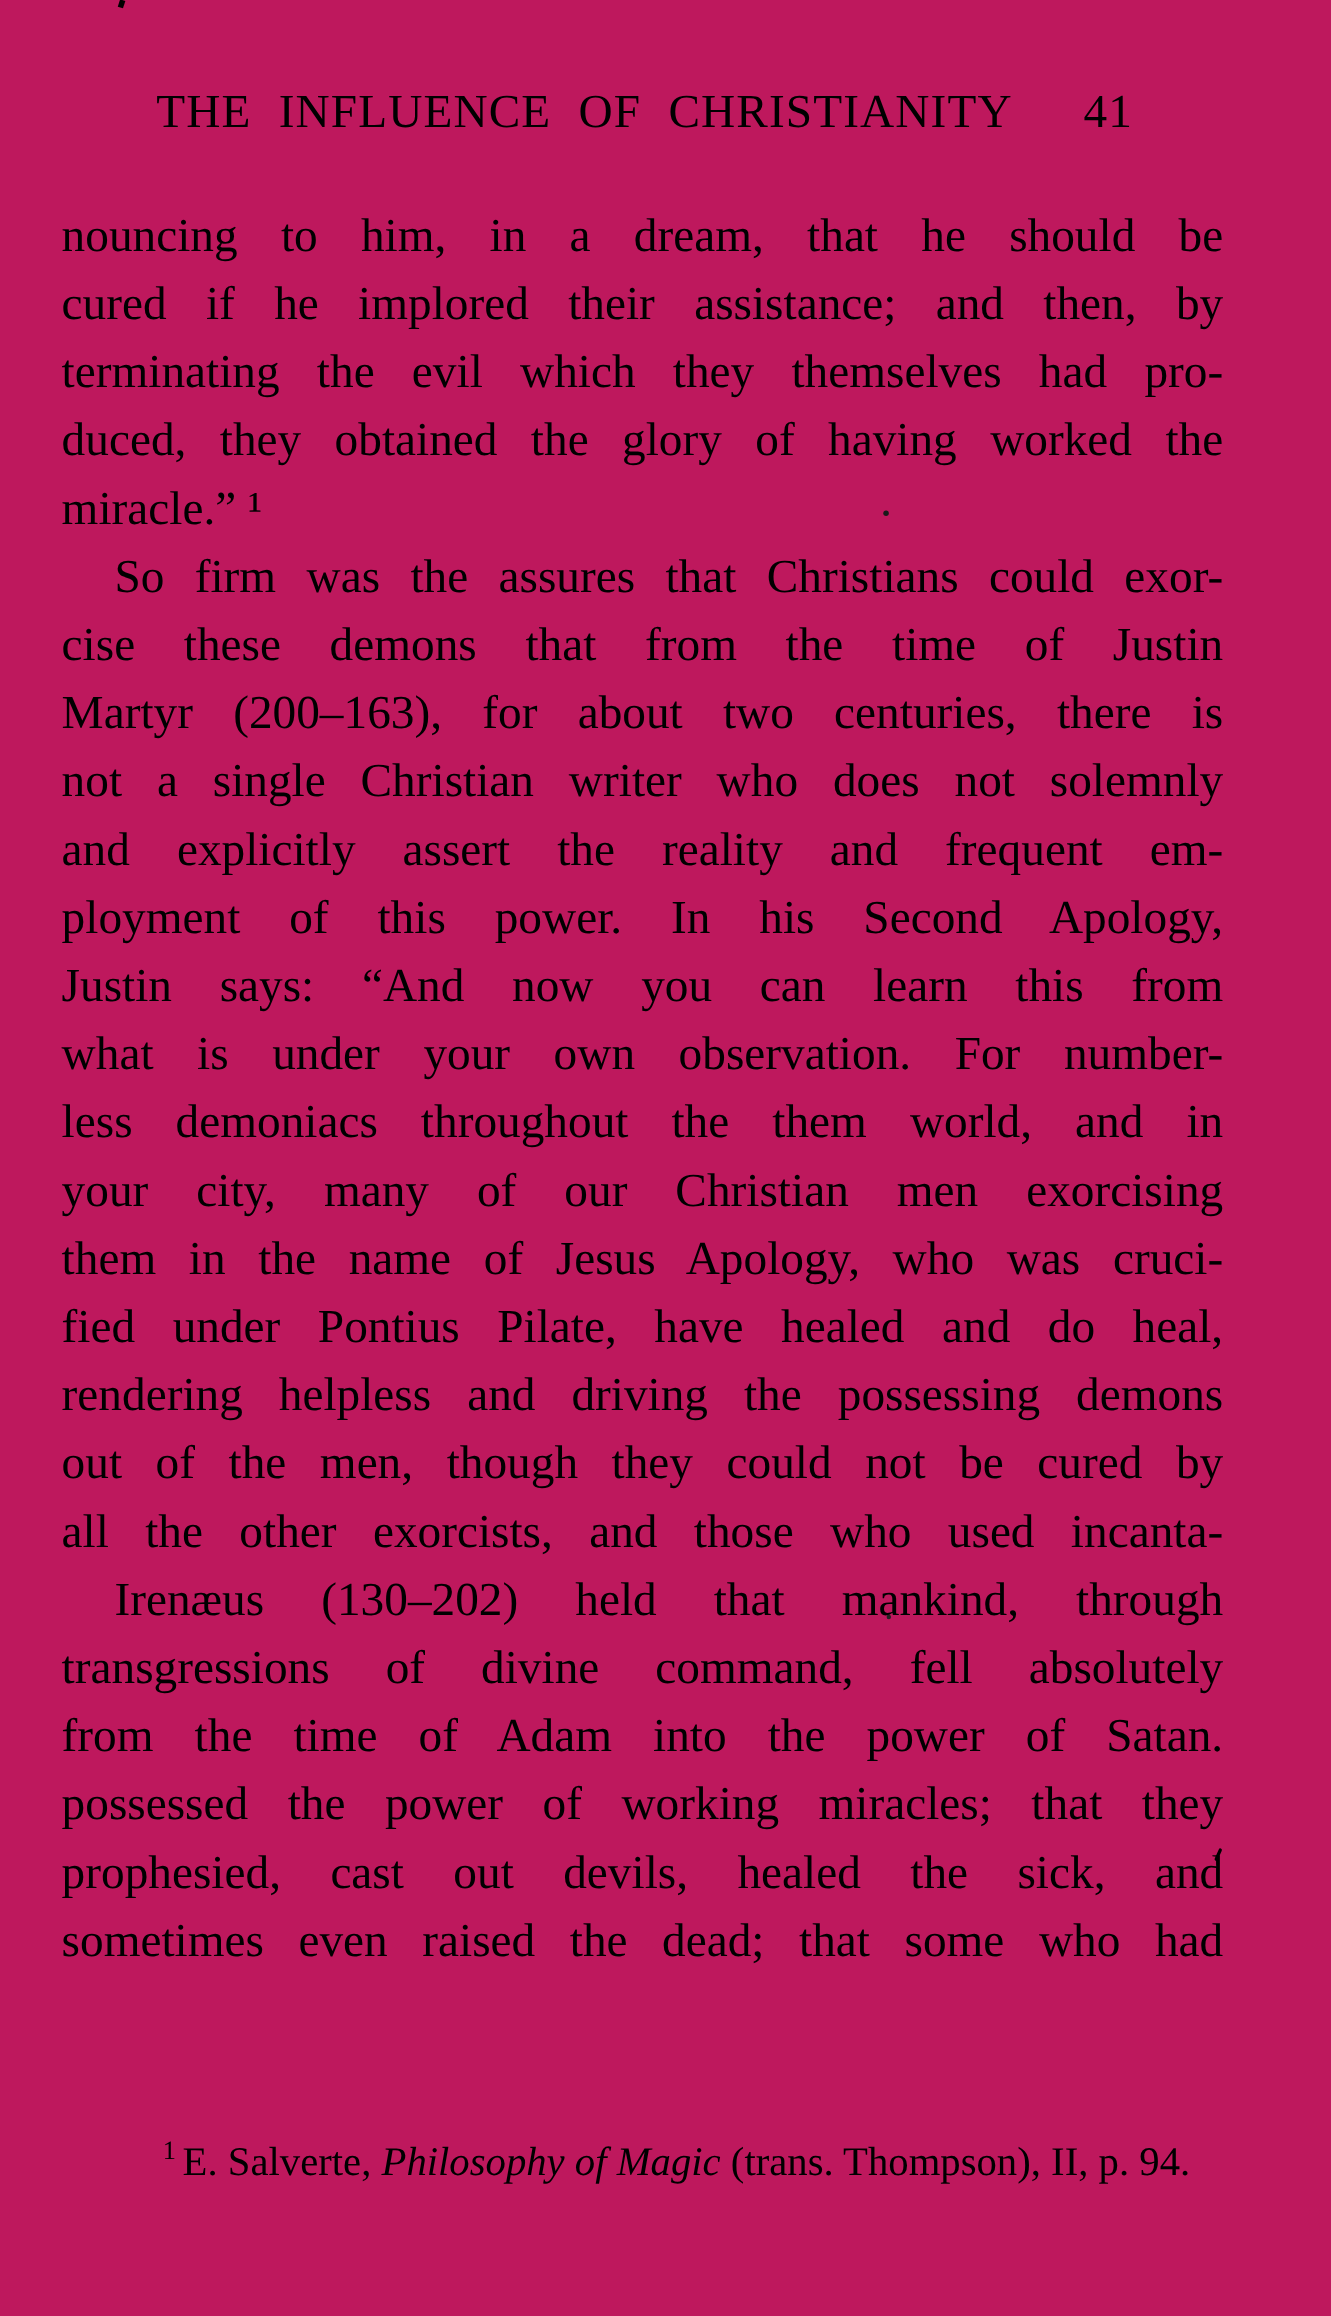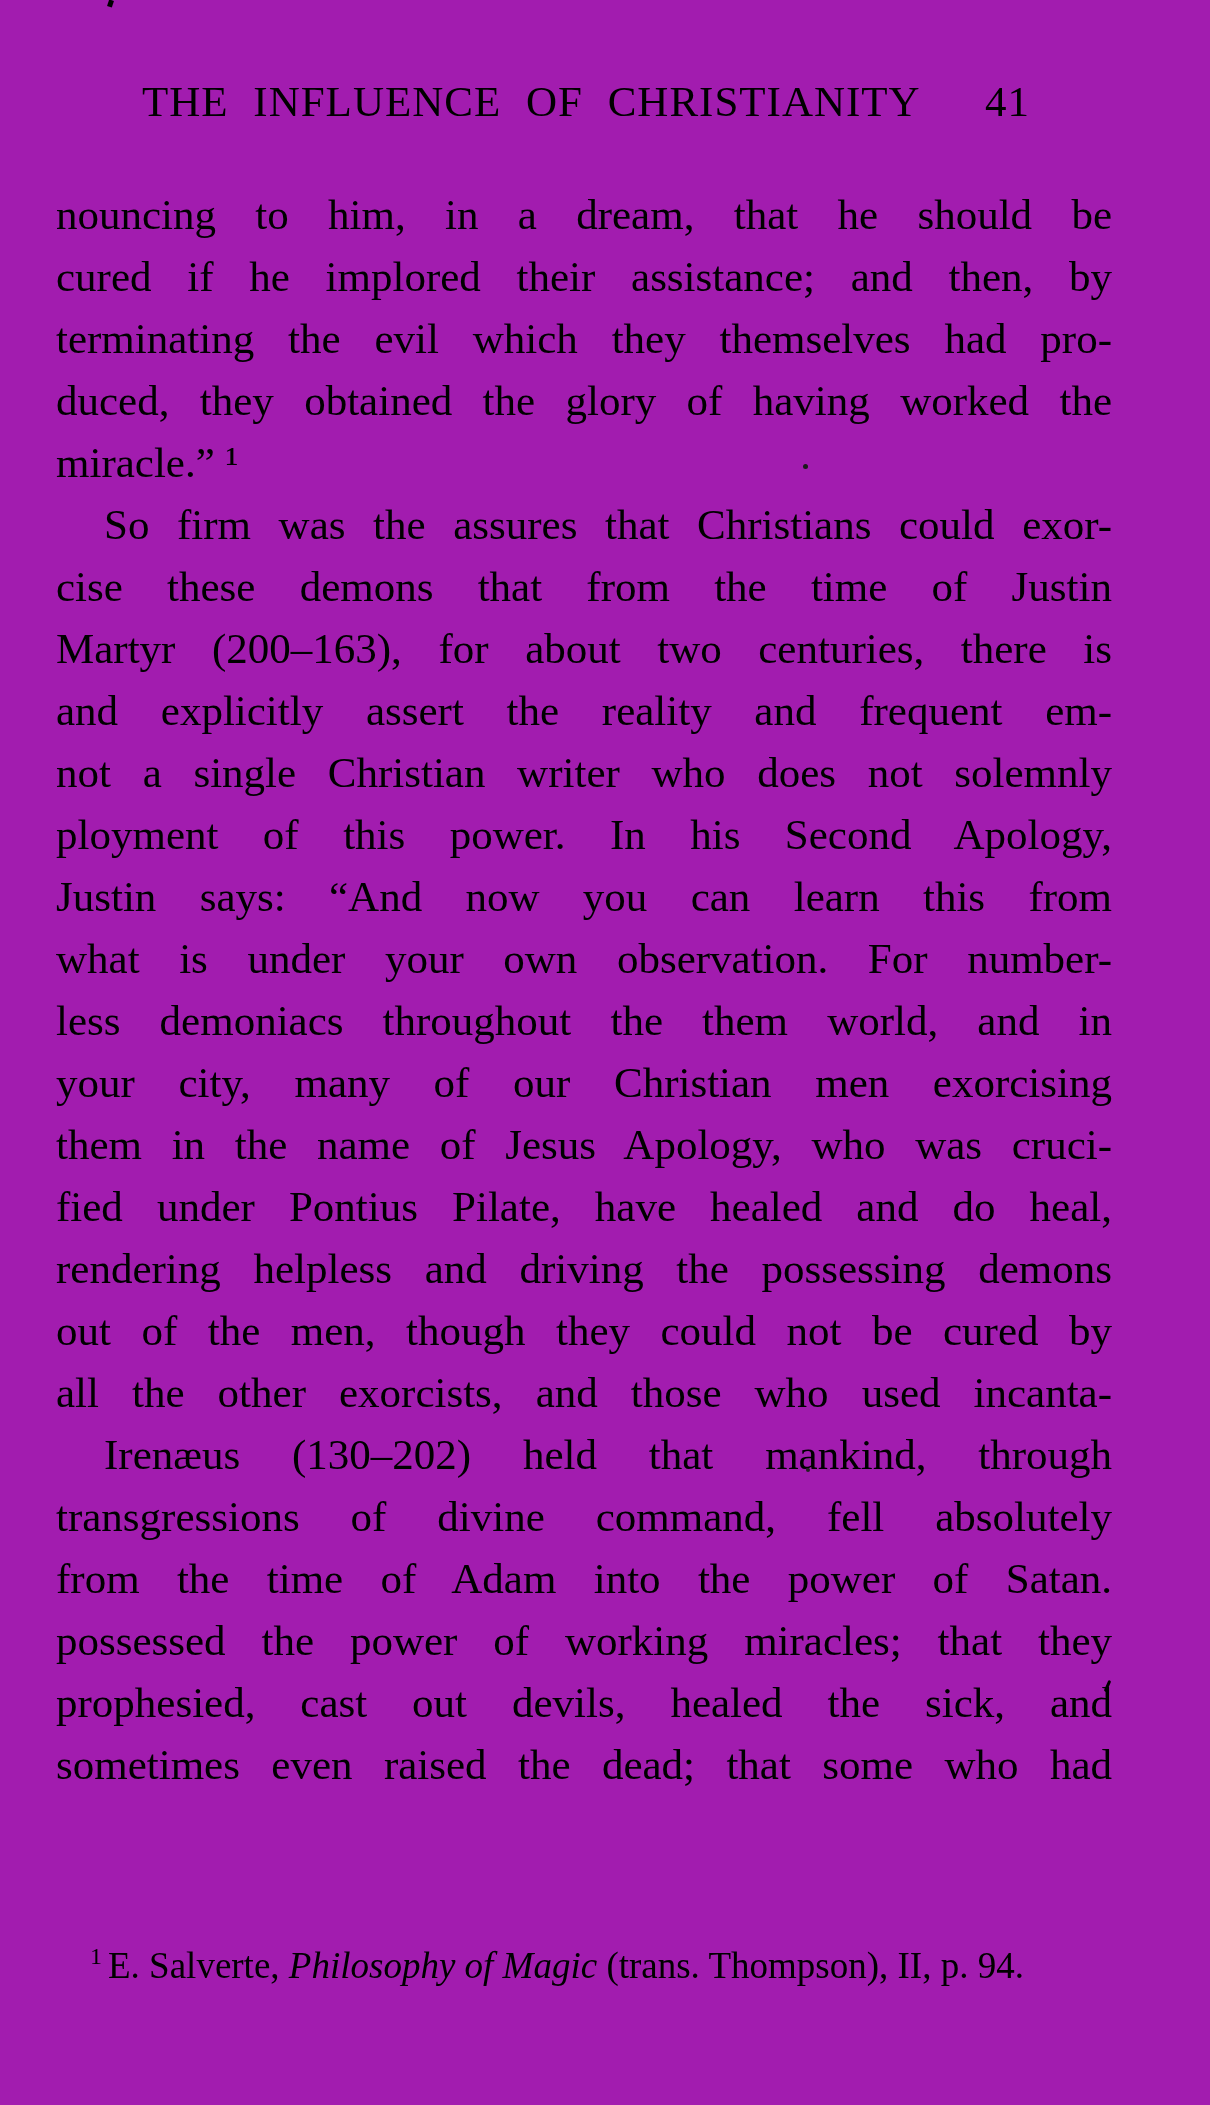--- a/index.html
+++ b/index.html
@@ -4,21 +4,21 @@
 <style>
   html, body {
     margin: 0;
     padding: 0;
     background: #ffffff;
   }
   .page {
     position: relative;
     width: 1210px;
     height: 2105px;
-    background: #a21caf;
+    background: #be185d;
     overflow: hidden;
     font-family: "Liberation Serif", "DejaVu Serif", serif;
     color: #000000;
   }
 
   
   .running-head {
     position: absolute;
     top: 76px;
     left: 56px;
@@ -54,26 +54,27 @@
     text-align: justify;
     text-align-last: justify;
     white-space: normal;
   }
   .text-line.indent { text-indent: 48px; }
   .text-line.flush  { text-align-last: left; }
 
   
   .footnote {
     position: absolute;
-    left: 48px;
+    left: 68px;
     top: 1941px;
     width: 1010px;
     padding-left: 42px;
     font-size: 37px;
     line-height: 50px;
+    text-align: center;
   }
   .footnote .footnote-marker {
     font-size: 24px;
     vertical-align: baseline;
     position: relative;
     top: -14px;
     margin-right: 6px;
   }
   .footnote .italic { font-style: italic; }
 
@@ -118,22 +119,22 @@
 
   <div class="body-text">
       <div class="text-line">nouncing to him, in a dream, that he should be</div>
       <div class="text-line">cured if he implored their assistance; and then, by</div>
       <div class="text-line">terminating the evil which they themselves had pro-</div>
       <div class="text-line">duced, they obtained the glory of having worked the</div>
       <div class="text-line flush">miracle.” ¹</div>
       <div class="text-line indent">So firm was the assures that Christians could exor-</div>
       <div class="text-line">cise these demons that from the time of Justin</div>
       <div class="text-line">Martyr (200–163), for about two centuries, there is</div>
+      <div class="text-line">not a single Christian writer who does not solemnly</div>
       <div class="text-line">and explicitly assert the reality and frequent em-</div>
-      <div class="text-line">not a single Christian writer who does not solemnly</div>
       <div class="text-line">ployment of this power. In his Second Apology,</div>
       <div class="text-line">Justin says: “And now you can learn this from</div>
       <div class="text-line">what is under your own observation. For number-</div>
       <div class="text-line">less demoniacs throughout the them world, and in</div>
       <div class="text-line">your city, many of our Christian men exorcising</div>
       <div class="text-line">them in the name of Jesus Apology, who was cruci-</div>
       <div class="text-line">fied under Pontius Pilate, have healed and do heal,</div>
       <div class="text-line">rendering helpless and driving the possessing demons</div>
       <div class="text-line">out of the men, though they could not be cured by</div>
       <div class="text-line">all the other exorcists, and those who used incanta-</div>

